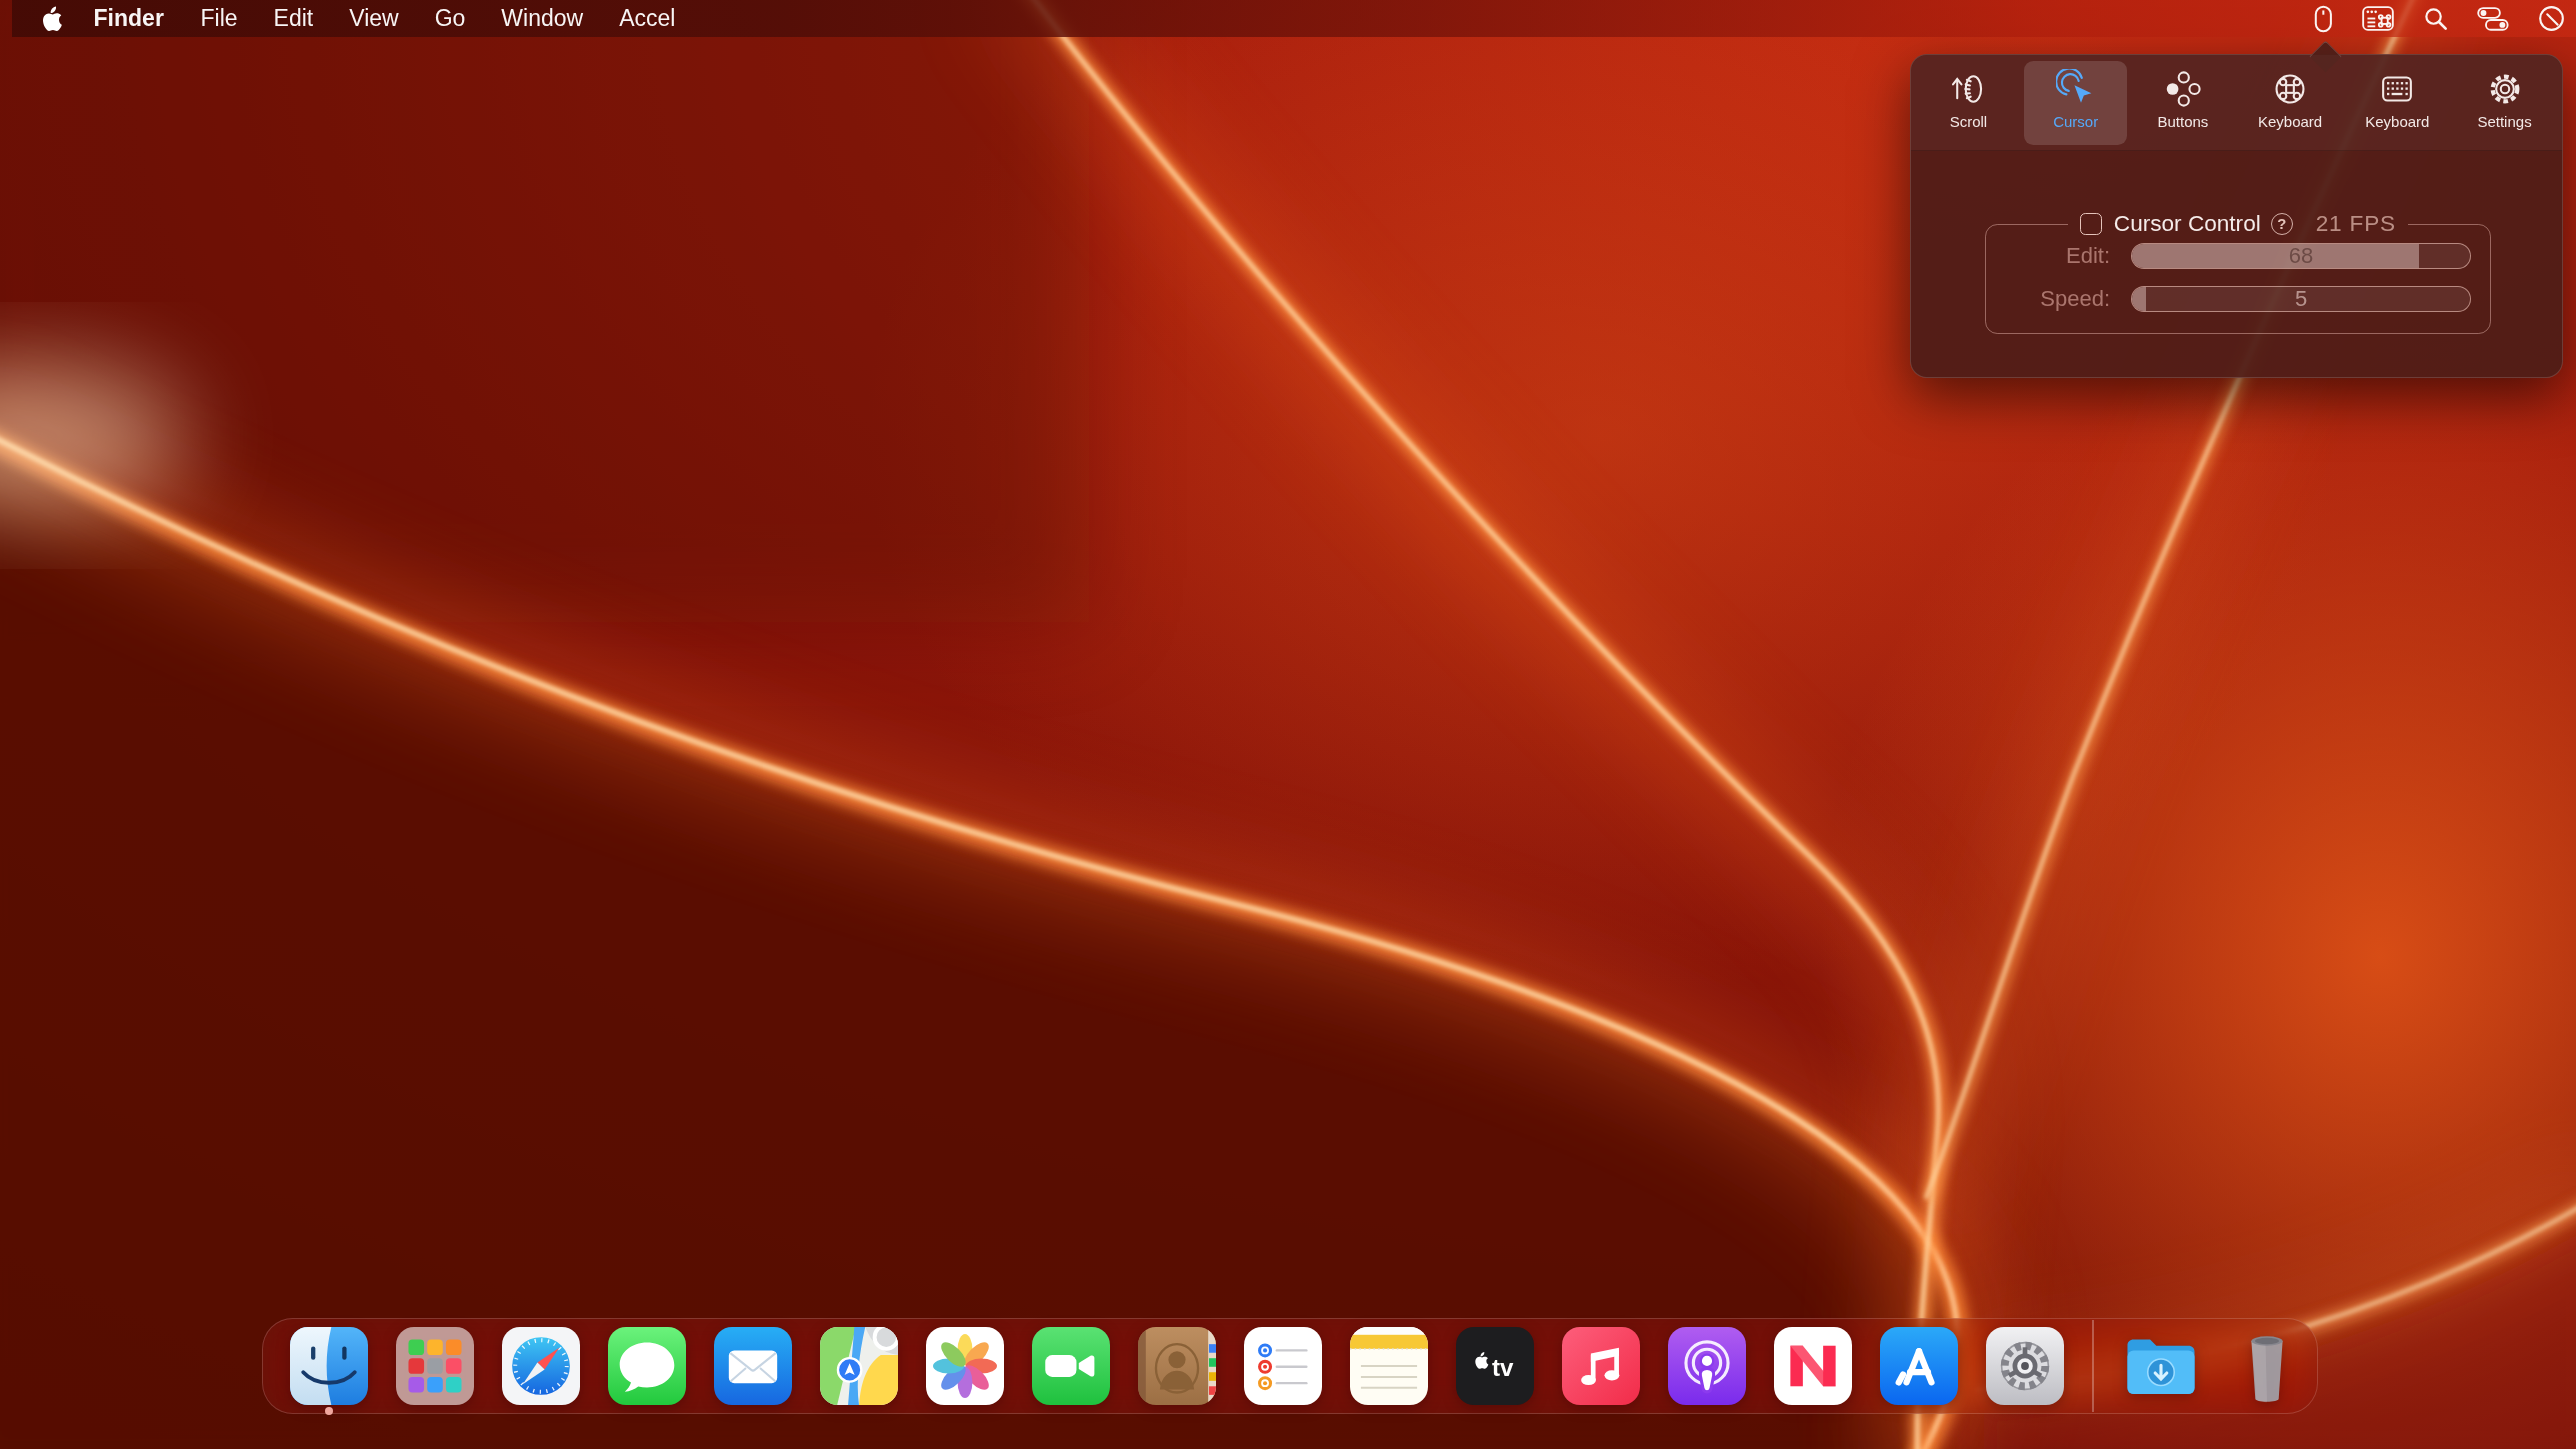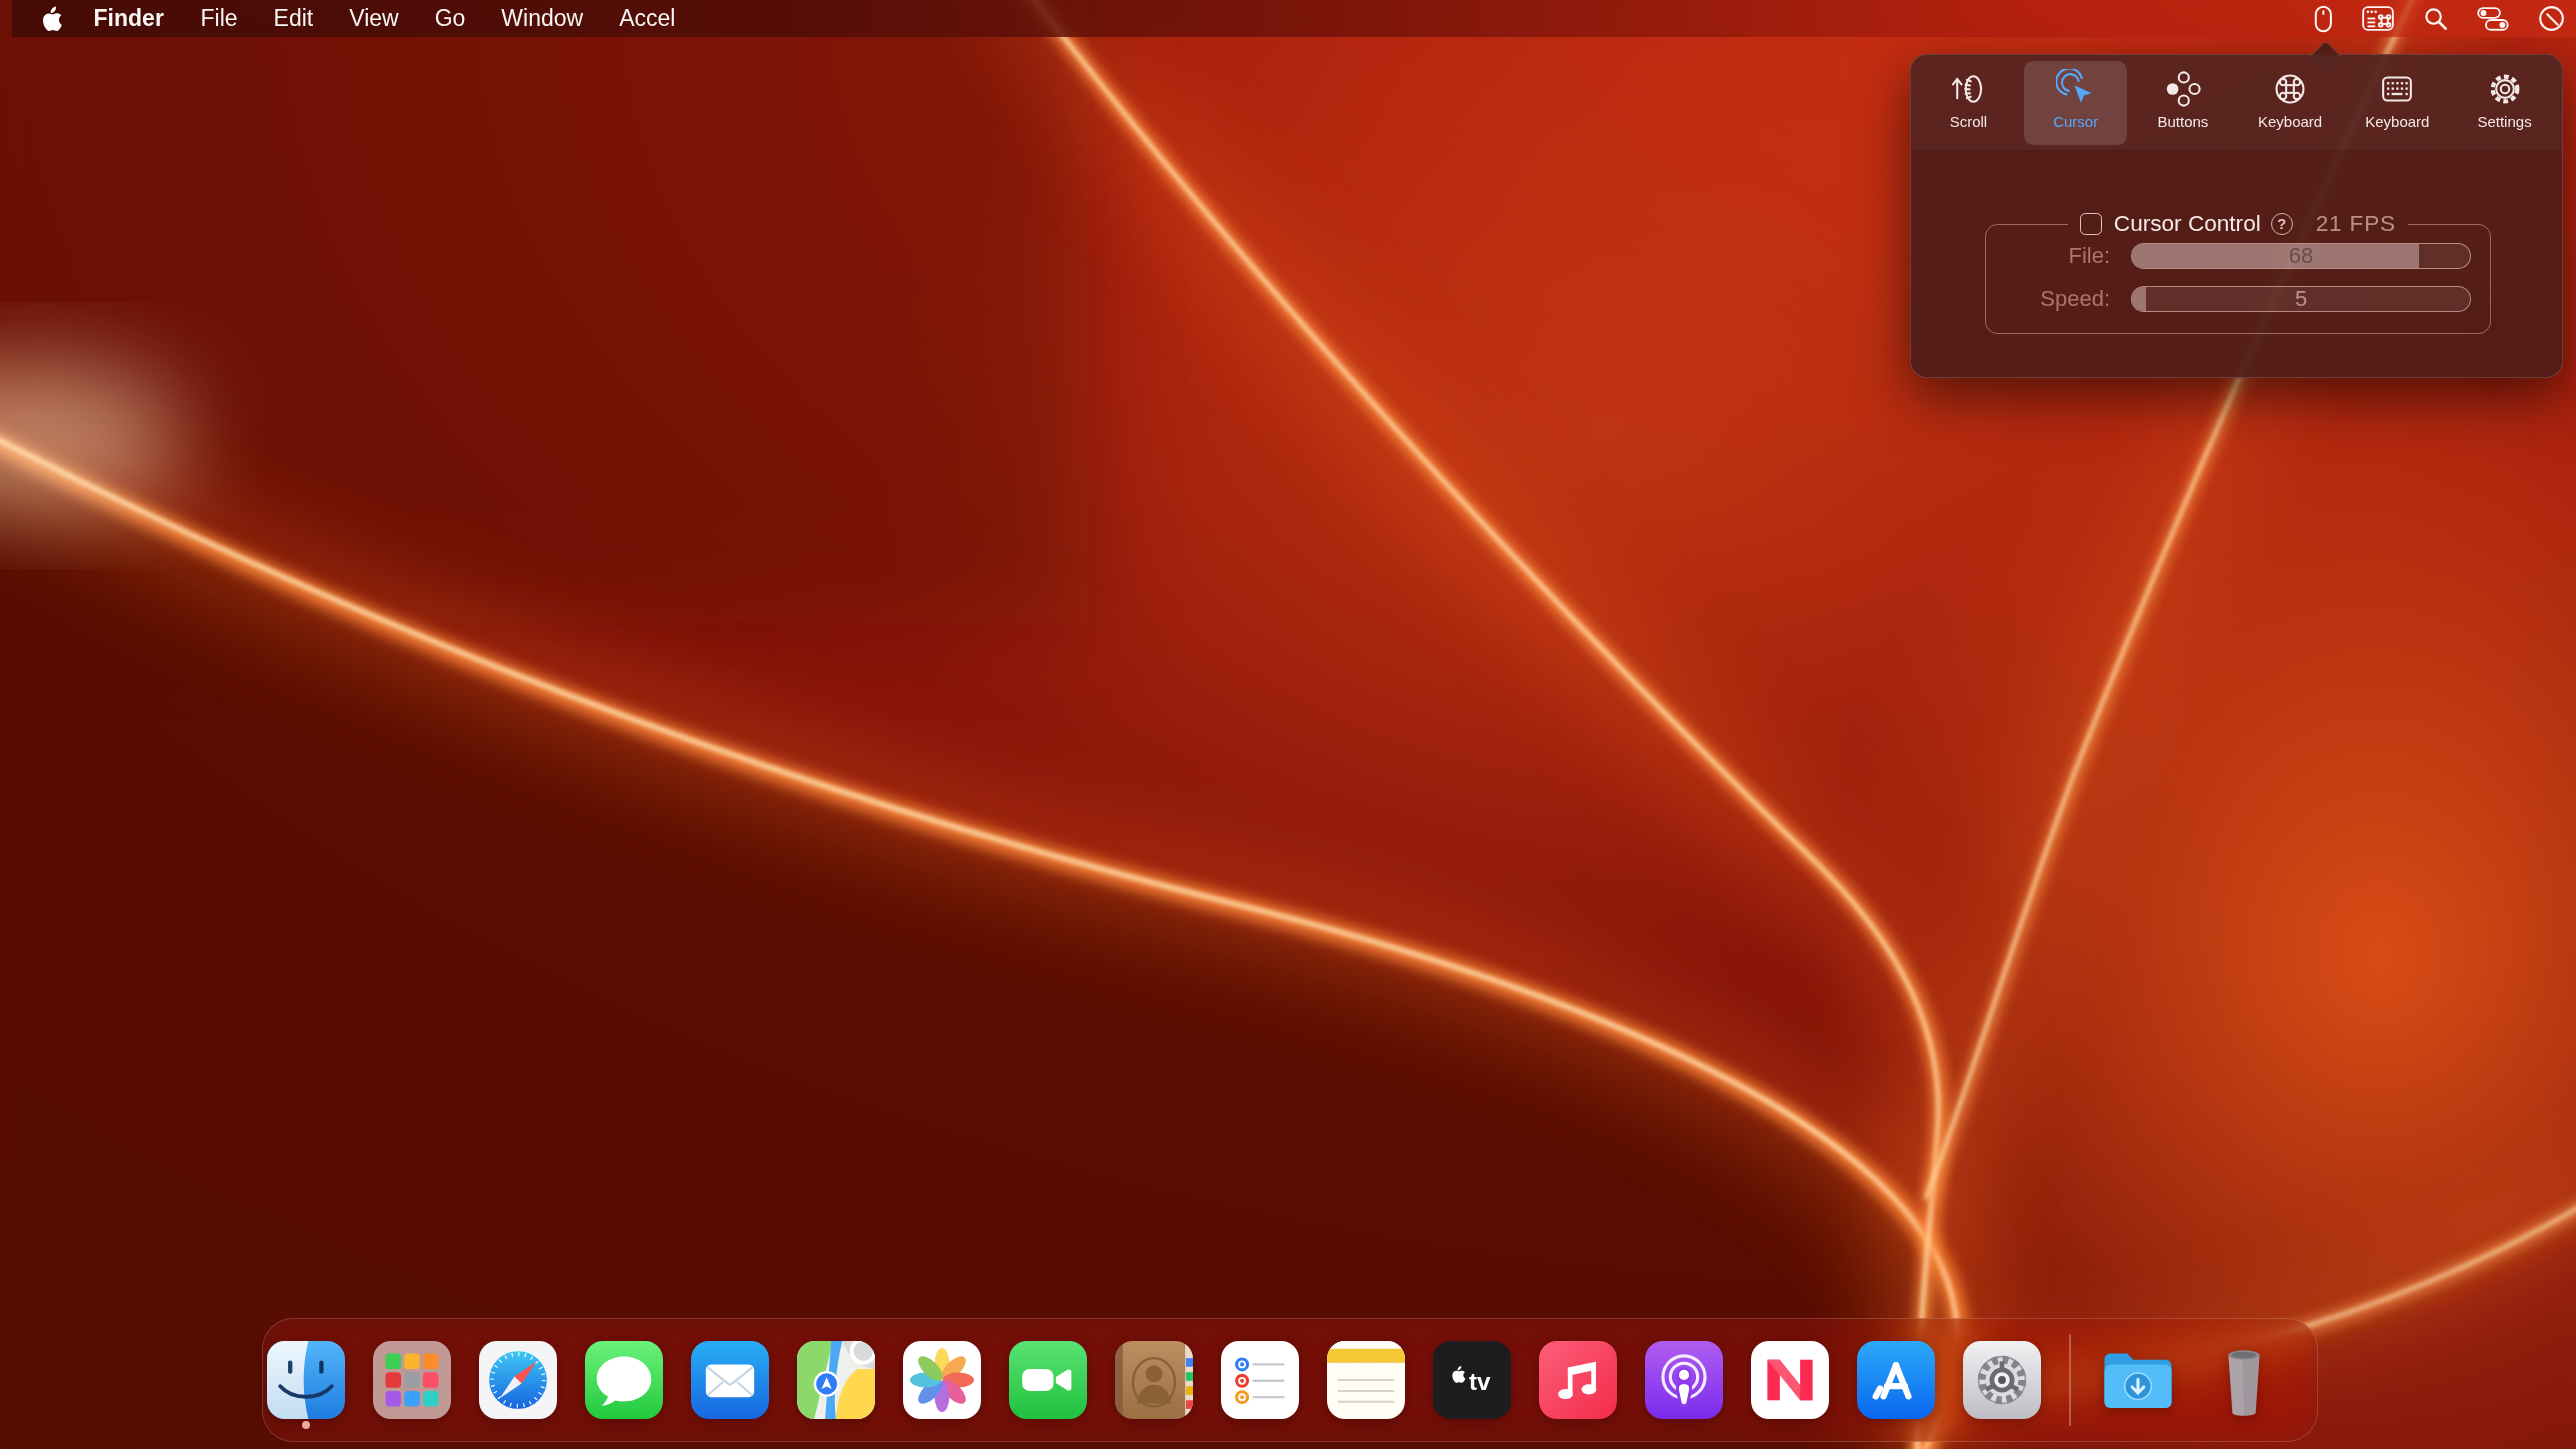--- a/index.html
+++ b/index.html
@@ -63,23 +63,23 @@
   .slider { position:relative; width:340px; height:26.4px; border:1.6px solid rgba(255,214,202,.55);
     border-radius:13.2px; background:rgba(255,255,255,.08); overflow:hidden; }
   .slider-fill { position:absolute; left:0; top:0; bottom:0; background:rgba(243,219,214,.42);
     border-radius:11.7px 0 0 11.7px; }
   .slider-value { position:absolute; inset:0; display:flex; align-items:center; justify-content:center;
     font-size:22px; }
   .slider-value.on-fill { color:rgba(82,50,46,.65); }
   .slider-value.on-track { color:rgba(255,232,226,.55); }
 
   
-  .dock { position:absolute; left:262px; top:1318px; width:2056px; height:124px; z-index:30;
+  .dock { position:absolute; left:262px; top:1318px; width:2056px; height:96px; z-index:30;
     background:rgba(125,28,18,.38); border:0.8px solid rgba(255,255,255,.17); border-radius:31px;
-    backdrop-filter:blur(20px) saturate(140%); display:flex; align-items:center; padding:0 4px; gap:28px; }
+    backdrop-filter:blur(20px) saturate(140%); display:flex; align-items:center; padding:0 27px; gap:28px; }
   .dock-item { position:relative; width:78px; height:78px; flex:0 0 auto; }
   .dock-item svg { display:block; width:100%; height:100%;
     filter:drop-shadow(0 3.9px 7px rgba(40,0,0,.35)); }
   .dock-sep { width:1.6px; height:92px; background:rgba(255,255,255,.28); flex:0 0 auto; }
   .run-dot { position:absolute; left:35px; bottom:-10px; width:7.8px; height:7.8px; border-radius:50%;
     background:#f0a79e; }
 </style>
 </head>
 <body>
 
@@ -282,21 +282,21 @@
       <fieldset class="groupbox">
         <legend>
           <span class="cc-checkbox"></span>
           <span class="cc-label">Cursor Control</span>
           <span class="help-btn">?</span>
           <span class="fps">21 FPS</span>
         </legend>
       </fieldset>
 
       <div class="ctl-row accel">
-        <span class="ctl-label">File:</span>
+        <span class="ctl-label">Edit:</span>
         <div class="slider">
           <div class="slider-fill" style="width: 85%;"></div>
           <div class="slider-value on-fill">68</div>
         </div>
       </div>
       <div class="ctl-row speed">
         <span class="ctl-label">Speed:</span>
         <div class="slider">
           <div class="slider-fill" style="width: 4%;"></div>
           <div class="slider-value on-track">5</div>

